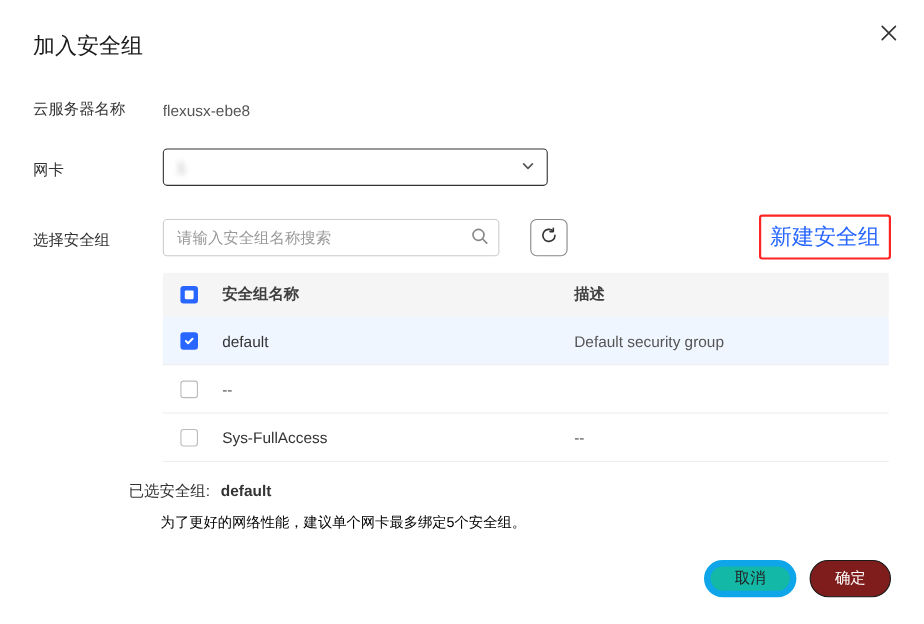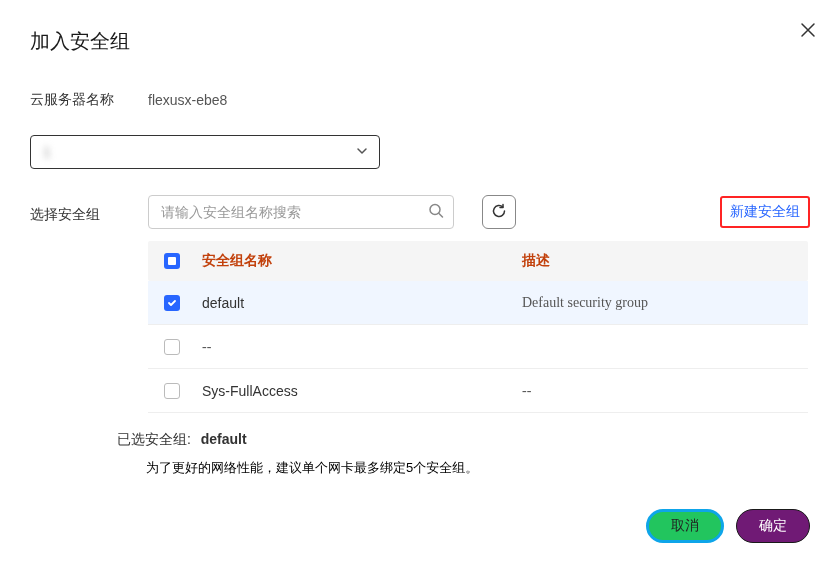--- a/index.html
+++ b/index.html
@@ -104,21 +104,21 @@
       border-radius: 6px;
       display: flex;
       align-items: center;
       justify-content: center;
       cursor: pointer;
       background: #fff;
     }
     .spacer { flex: 1; }
     .create-link {
       color: #2866ff;
-      font-size: 14px;
+      font-size: 20px;
       border: 2px solid #ff2424;
       border-radius: 3px;
       padding: 5px 8px;
       cursor: pointer;
     }
     .sg-table {
       margin-left: 118px;
       margin-top: 12px;
       width: 660px;
     }
@@ -133,22 +133,22 @@
     .sg-row {
       display: flex;
       align-items: center;
       height: 44px;
       padding: 0 16px;
       border-bottom: 1px solid #eee;
     }
     .sg-row.selected { background: #f0f6ff; }
     .col-check { width: 38px; flex-shrink: 0; display:flex; align-items:center;}
     .col-name { flex: 1; color: #333; }
-    .col-desc { width: 270px; color: #555; font-family: Liberation Serif, serif; }
-    .sg-header .col-name, .sg-header .col-desc { font-weight: 600; color: #c2410c; }
+    .col-desc { width: 270px; color: #555; }
+    .sg-header .col-name, .sg-header .col-desc { font-weight: 600; color: #404040; }
     .cb {
       width: 16px;
       height: 16px;
       border-radius: 3px;
       display: inline-flex;
       align-items: center;
       justify-content: center;
       cursor: pointer;
     }
     .cb-empty { border: 1.5px solid #bbb; background: #fff; }
@@ -182,40 +182,41 @@
     .btn {
       height: 34px;
       padding: 0 22px;
       border-radius: 18px;
       font-size: 14px;
       cursor: pointer;
       display: flex;
       align-items: center;
       justify-content: center;
     }
-    .btn-cancel { background: #22c55e; border: 3px solid #0ea5e9; color: #222; }
-    .btn-confirm { background: #701a75; border: 1px solid #1a1a1a; color: #fff; }
+    .btn-cancel { background: #14b8a6; border: 6px solid #0ea5e9; color: #222; }
+    .btn-confirm { background: #7f1d1d; border: 1px solid #1a1a1a; color: #fff; }
   </style>
 </head>
 <body>
 
 <div class="close-x">
   <svg width="16" height="16" viewBox="0 0 16 16">
       <path d="M2 2 L14 14 M14 2 L2 14" stroke="#333" stroke-width="1.5" stroke-linecap="round"></path>
     </svg>
 </div>
 
 <h1 class="dialog-title">加入安全组</h1>
 
 <div class="form-row">
   <div class="form-label">云服务器名称</div>
   <div class="form-value-static">flexusx-ebe8</div>
 </div>
 
 <div class="form-row">
+  <div class="form-label">网卡</div>
   <div class="select-wrap">
     <div class="select-box">
       <span class="blurred">1</span>
     </div>
     <span class="select-chevron">
       <svg width="12" height="12" viewBox="0 0 12 12">
           <path d="M2 4 L6 8 L10 4" stroke="#555" stroke-width="1.5" fill="none" stroke-linecap="round" stroke-linejoin="round"></path>
         </svg>
     </span>
   </div>

